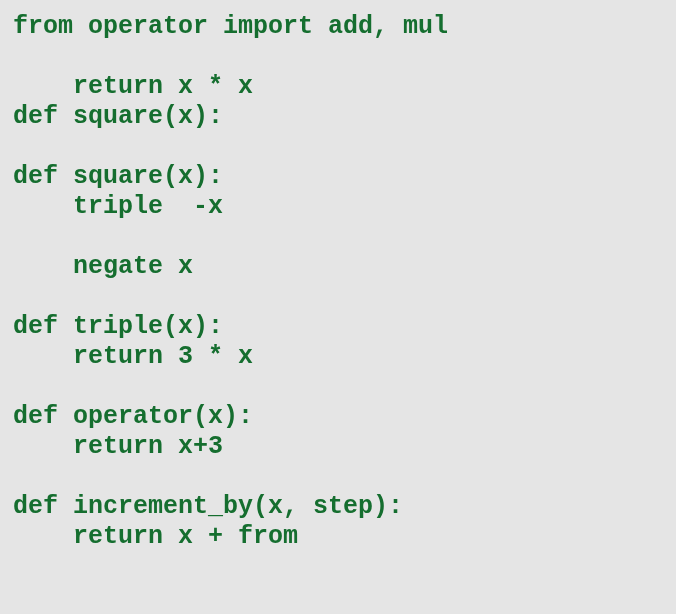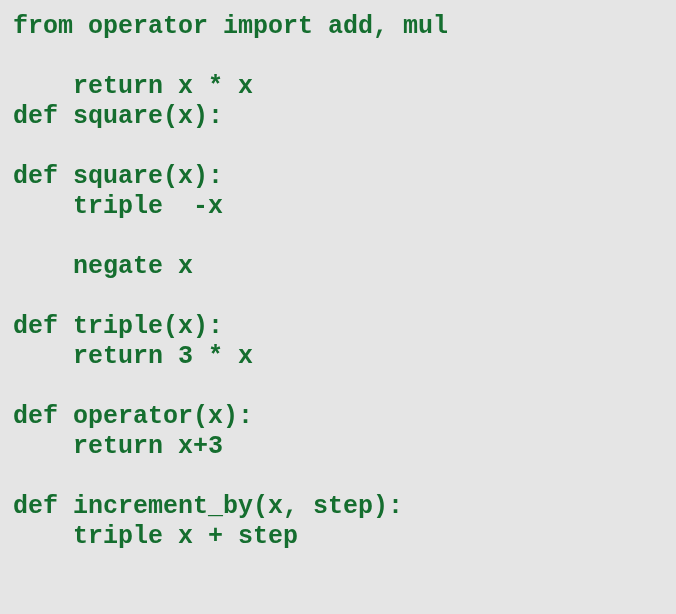--- a/index.html
+++ b/index.html
@@ -43,15 +43,15 @@
     <div class="code-line"></div>
     <div class="code-line">    negate x</div>
     <div class="code-line"></div>
     <div class="code-line">def triple(x):</div>
     <div class="code-line">    return 3 * x</div>
     <div class="code-line"></div>
     <div class="code-line">def operator(x):</div>
     <div class="code-line">    return x+3</div>
     <div class="code-line"></div>
     <div class="code-line">def increment_by(x, step):</div>
-    <div class="code-line">    triple x + step</div>
+    <div class="code-line">    return x + from</div>
   </div>
 </div>
 
 </body></html>

